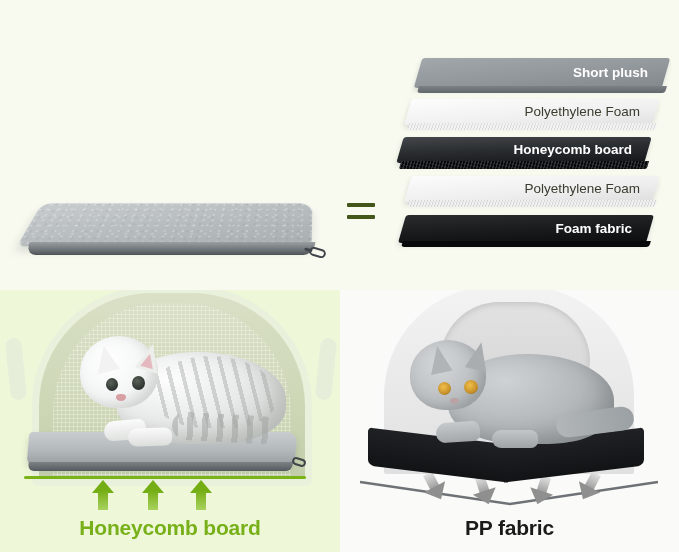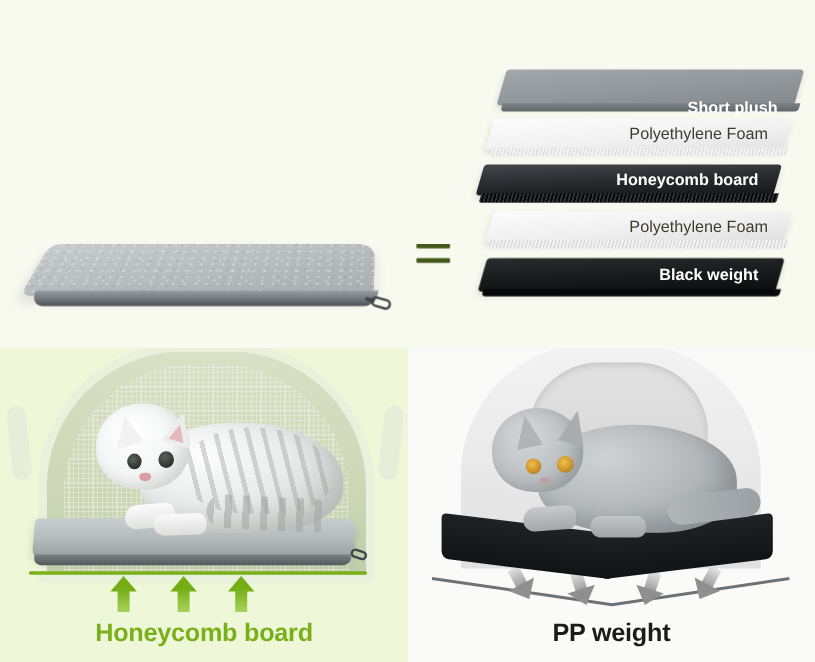--- a/index.html
+++ b/index.html
@@ -74,21 +74,21 @@
     border-radius:3px;
     box-shadow:0 3px 5px rgba(90,95,90,.2);
   }
   .layer .lbl {
     position:absolute; top:0; height:28px; line-height:28px; right:14px;
     font-size:13.5px; white-space:nowrap; z-index:3;
   }
   
   #layer-1 { top:0; left:20px; }
   #layer-1 .slab { height:30px; background:linear-gradient(175deg,#a2a7ab 0%,#92979b 55%,#83888c 100%); }
-  #layer-1 .lbl { height:30px; line-height:30px; color:#ffffff; font-weight:bold; right:18px;margin-top:17px; }
+  #layer-1 .lbl { height:30px; line-height:30px; color:#ffffff; font-weight:bold; right:18px; }
   #layer-1 .edge { position:absolute; left:0; top:28px; width:248px; height:7px;
      background:linear-gradient(180deg,#7c8185,#62676b); transform:skewX(-16deg); border-radius:0 0 3px 3px; }
 
   
   #layer-2 { top:41px; left:10px; }
   #layer-2 .slab { height:26px; background:linear-gradient(175deg,#fdfdfd 0%,#f0f0f0 60%,#e2e2e2 100%); }
   #layer-2 .lbl { height:26px; line-height:26px; color:#3c3c30; right:16px; }
   #layer-2 .edge { position:absolute; left:0; top:24px; width:248px; height:7px; transform:skewX(-16deg);
      background:linear-gradient(180deg,#e8e8e8,#cfcfcf);
      background-image:repeating-linear-gradient(90deg,#dcdcdc 0 1px,#f2f2f2 1px 3px); border-radius:0 0 3px 3px; }
@@ -300,21 +300,21 @@
 
       <div class="layer" id="layer-4">
         <div class="slab"></div>
         <div class="edge"></div>
         <div class="lbl">Polyethylene Foam</div>
       </div>
 
       <div class="layer" id="layer-5">
         <div class="slab"></div>
         <div class="edge"></div>
-        <div class="lbl">Black weight</div>
+        <div class="lbl">Foam fabric</div>
       </div>
 
     </div>
   </div>
 
   <div id="bottom-section">
 
     <div id="panel-left">
 
       <div class="carrier-left">
@@ -397,17 +397,17 @@
       </div>
       <div class="down-arrow" id="down-arrow-3">
         <div class="shaft"></div>
           <div class="head"></div>
       </div>
       <div class="down-arrow" id="down-arrow-4">
         <div class="shaft"></div>
           <div class="head"></div>
       </div>
 
-      <div class="caption" id="caption-pp">PP weight</div>
+      <div class="caption" id="caption-pp">PP fabric</div>
     </div>
 
   </div>
 </div>
 
 </body></html>

